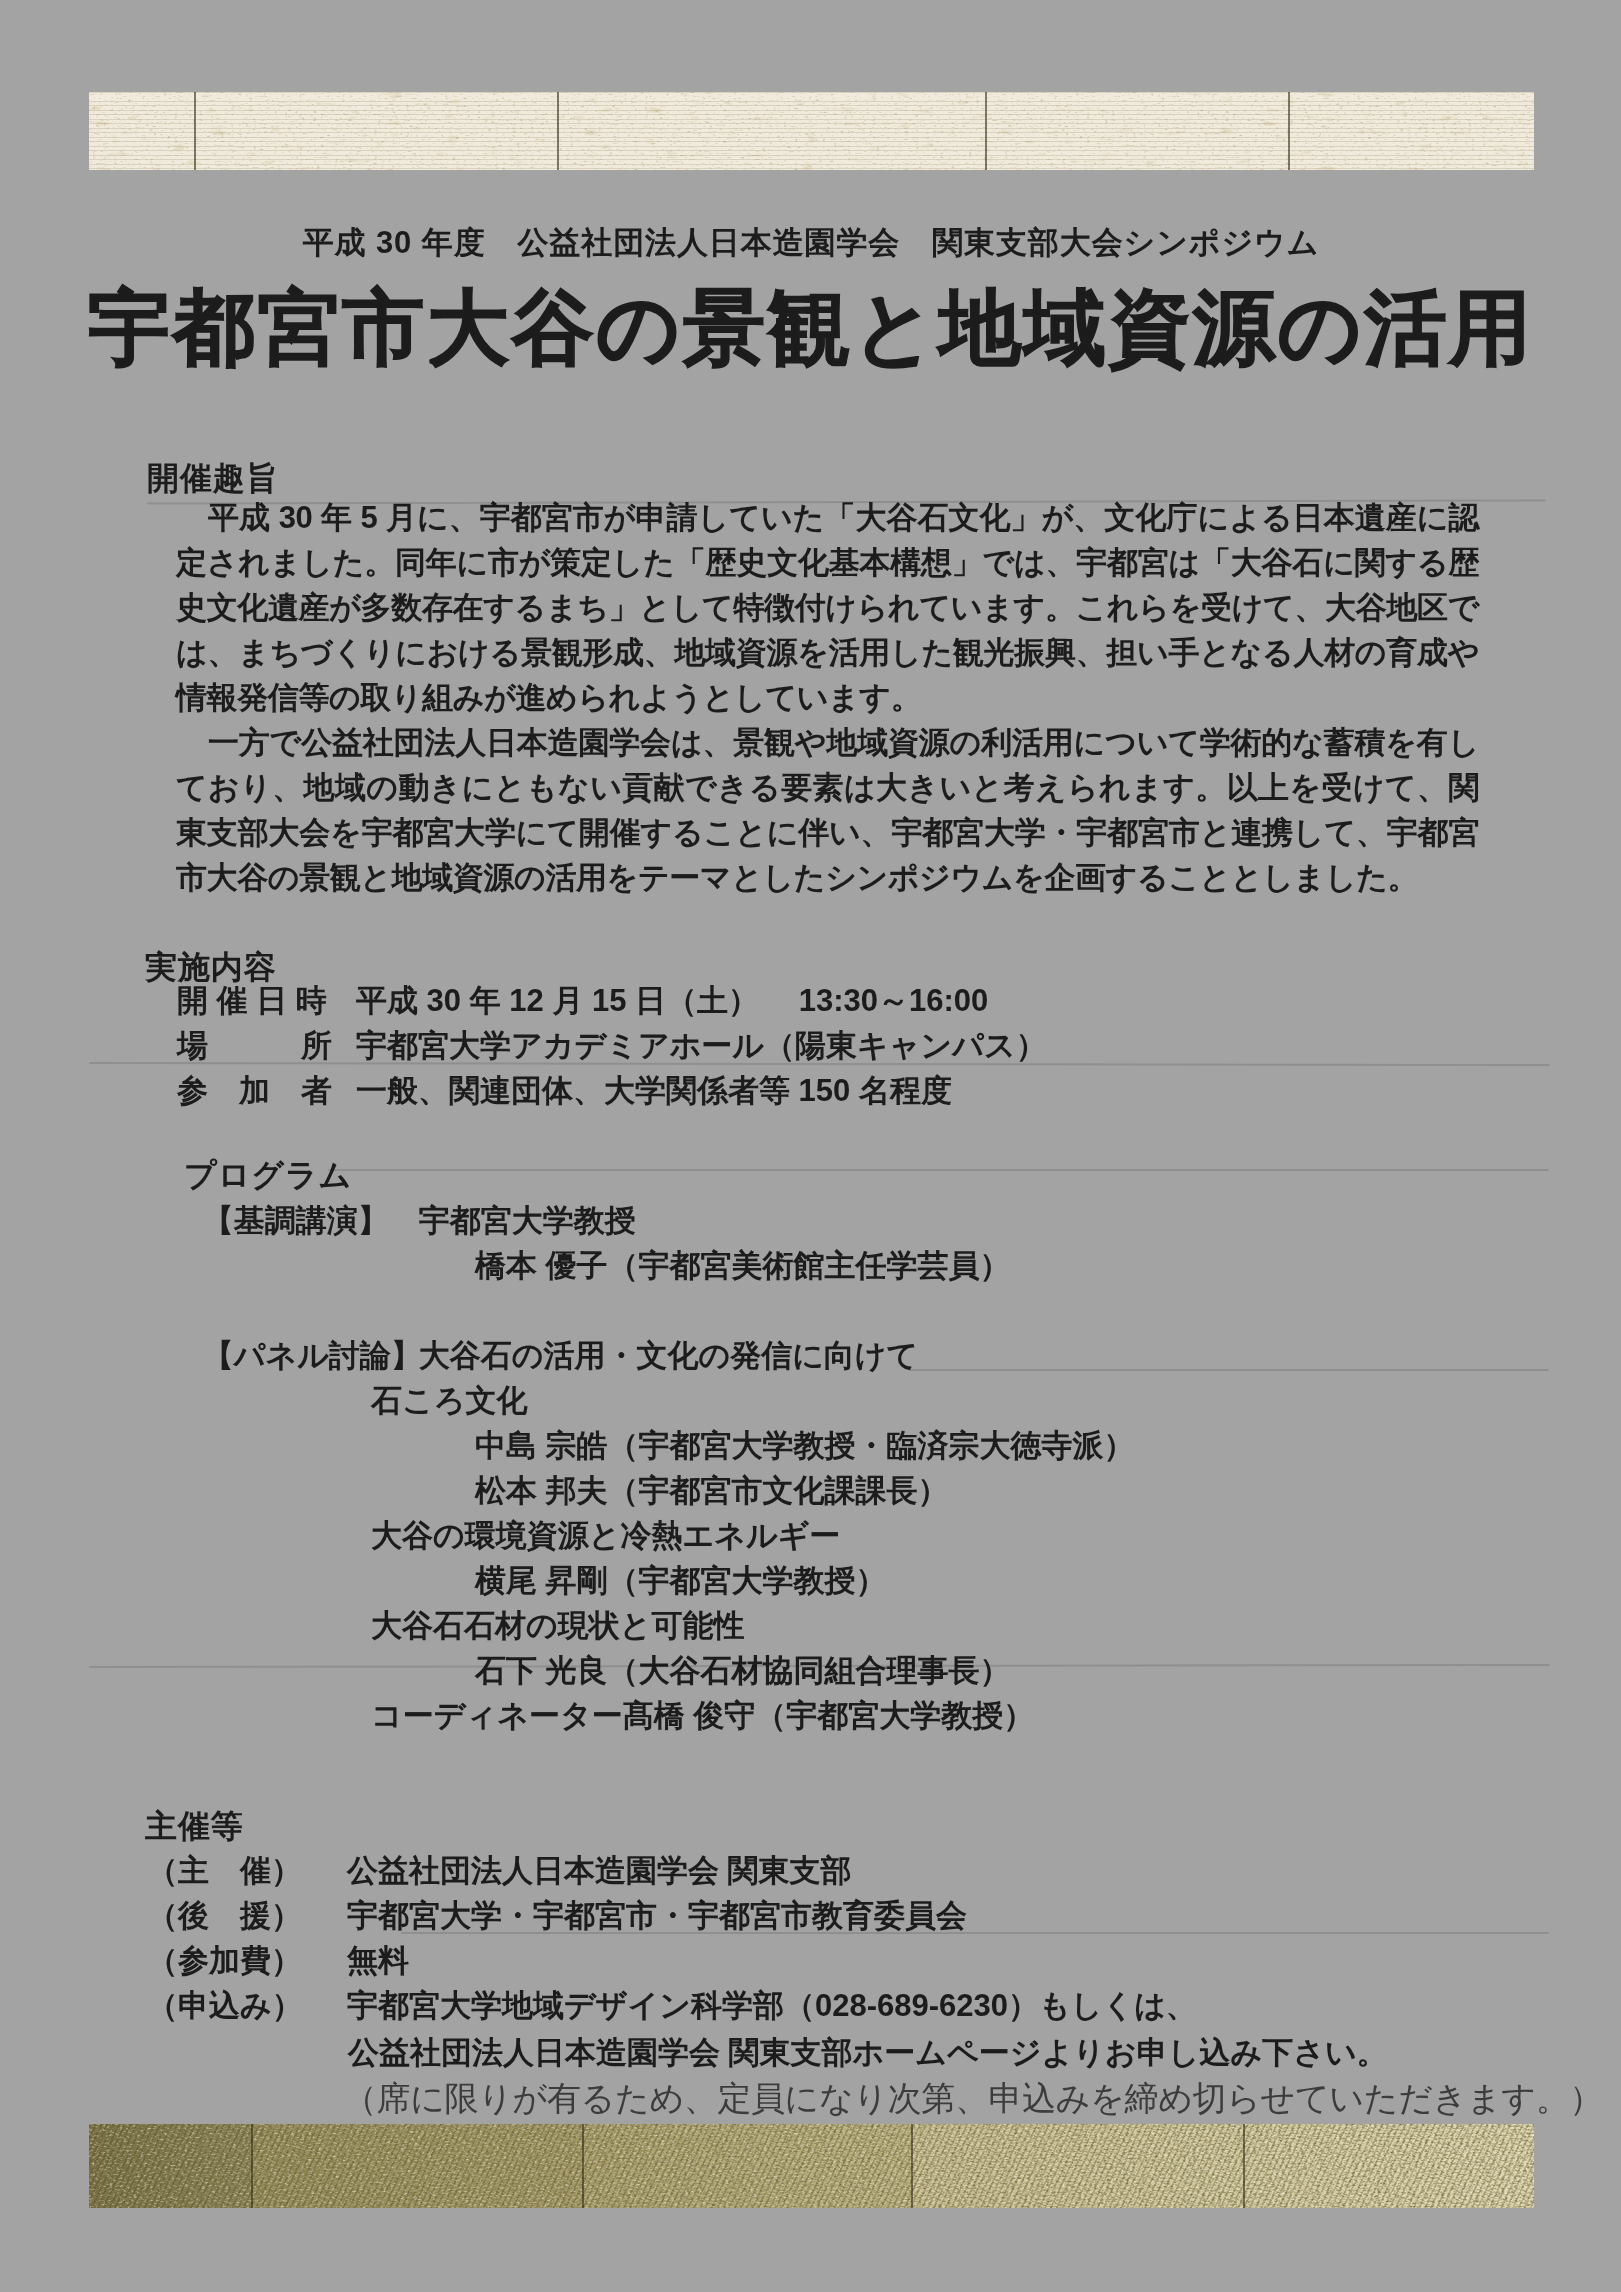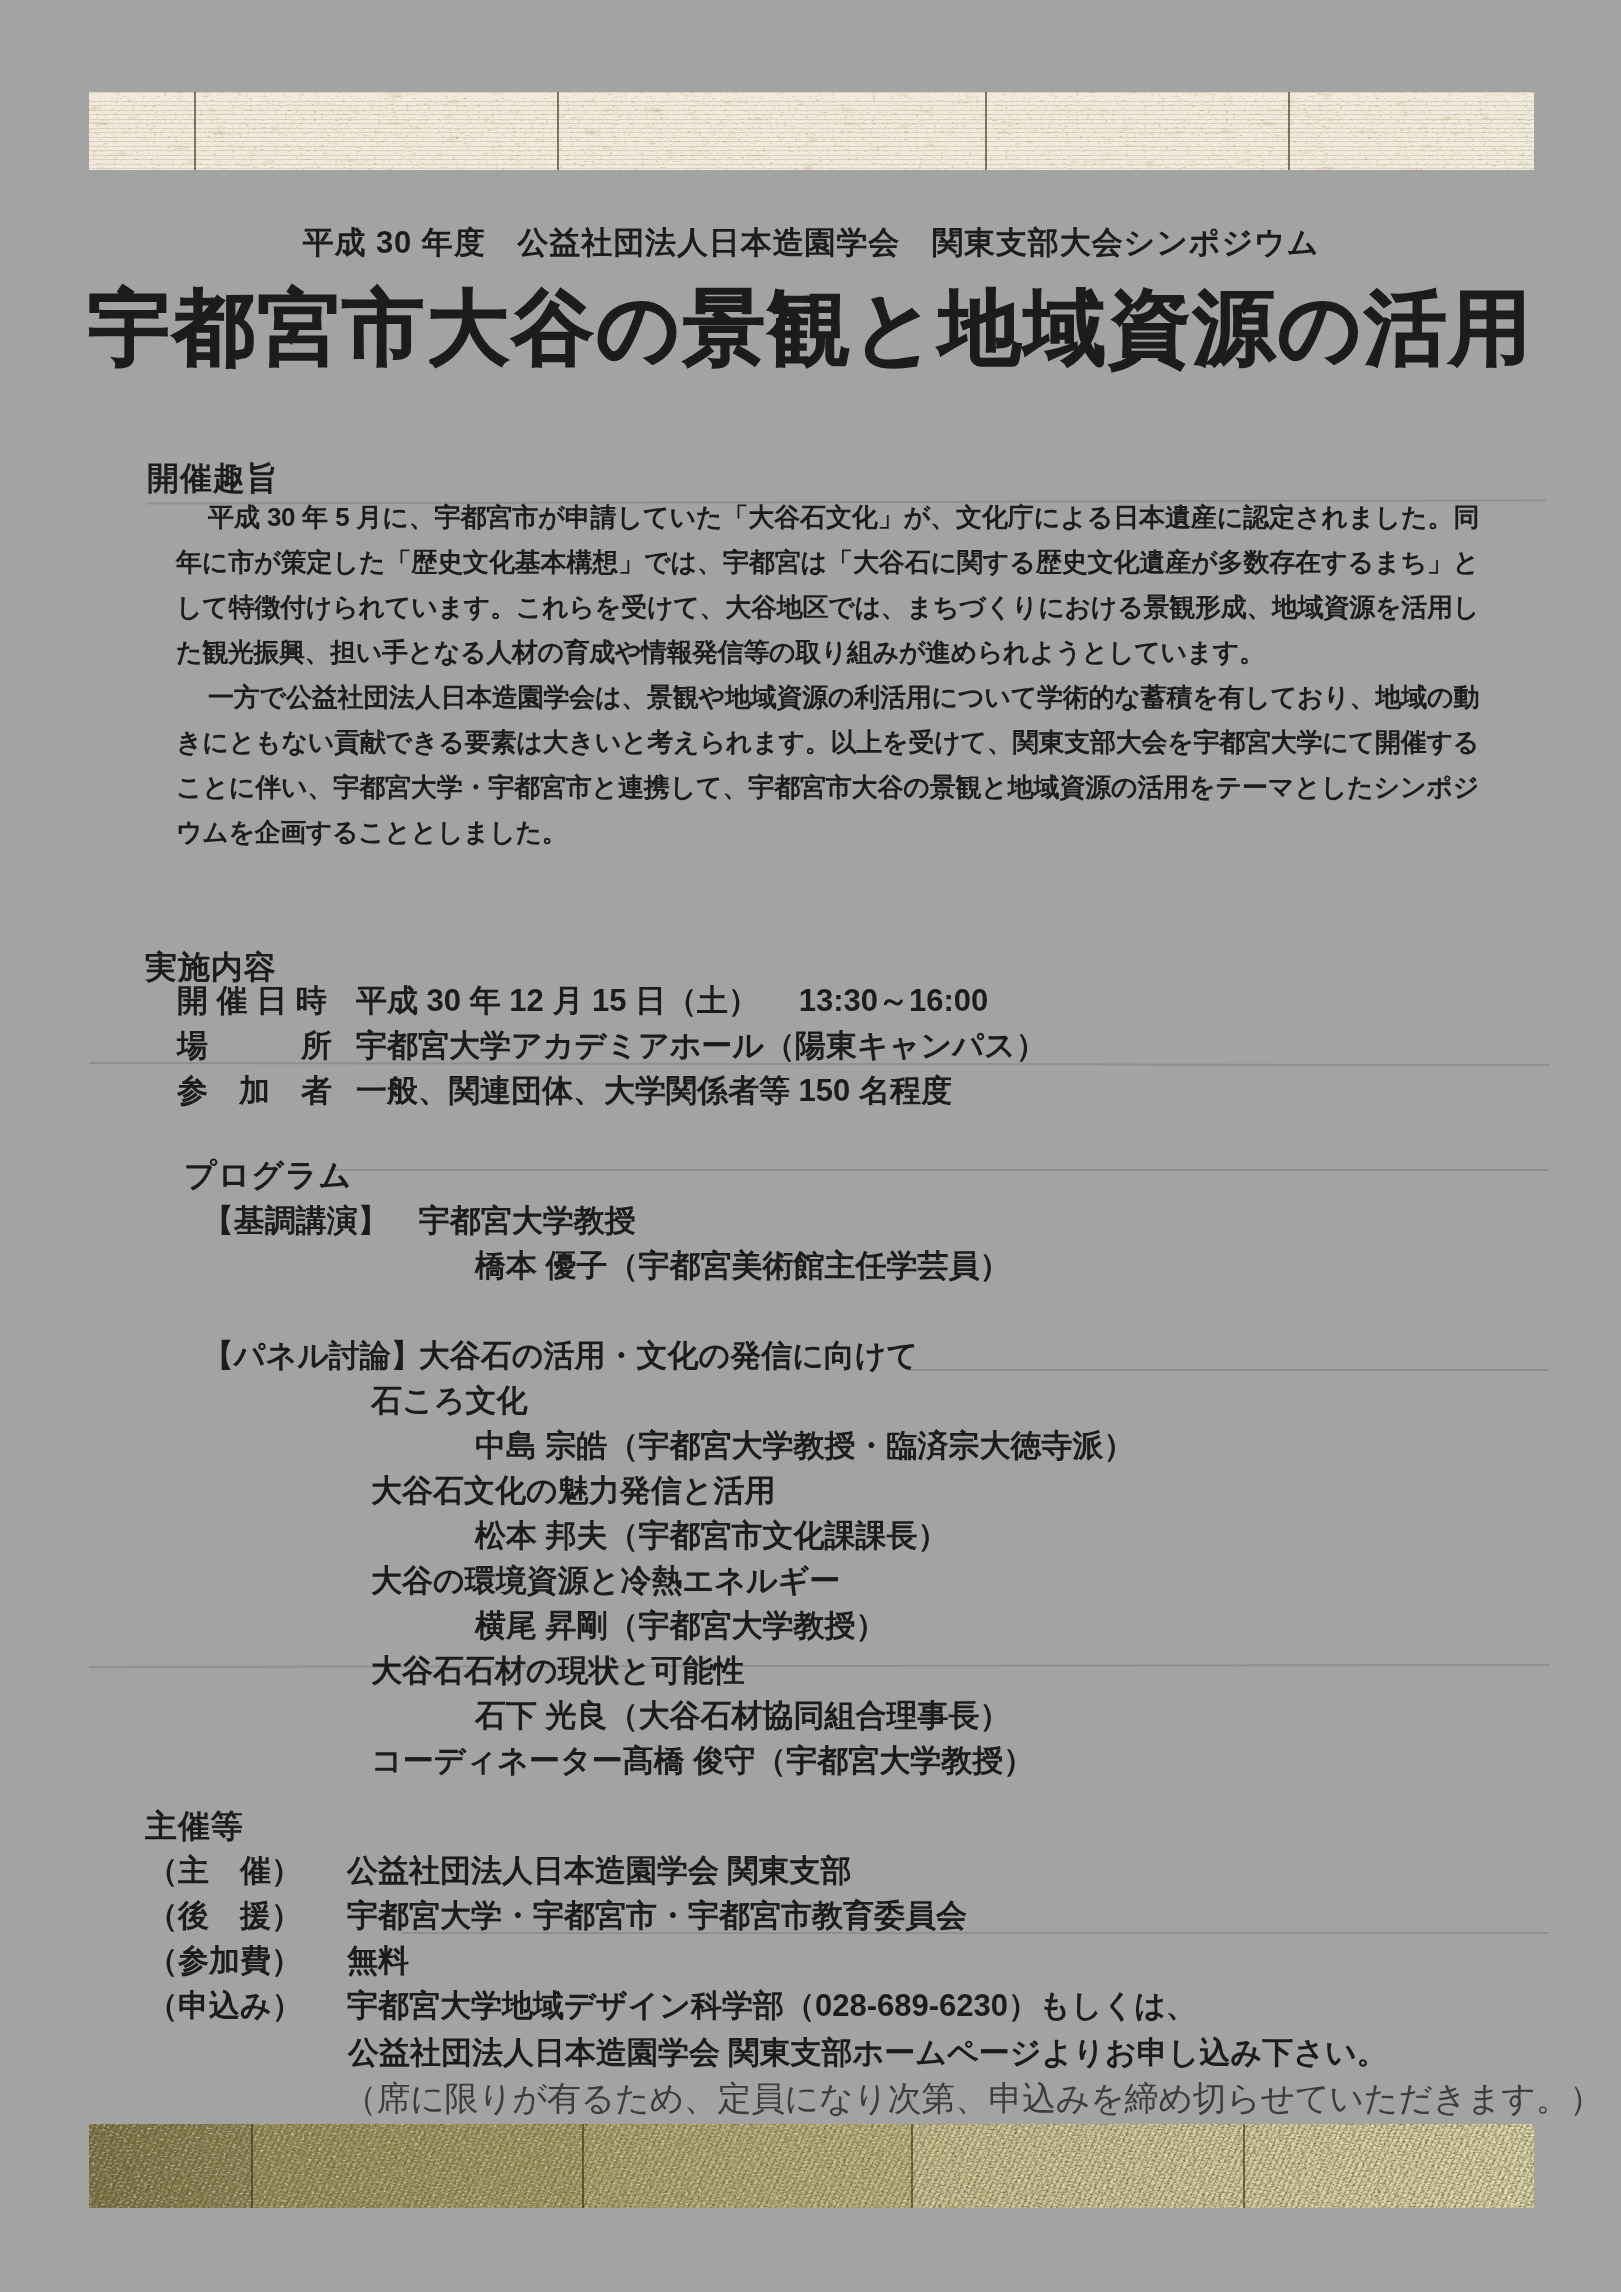--- a/index.html
+++ b/index.html
@@ -28,21 +28,21 @@
   
   .header-line{position:absolute;top:222px;left:0;width:100%;text-align:center;
     font-size:31px;font-weight:600;letter-spacing:0.9px;}
   .title{position:absolute;top:274px;left:0;width:100%;text-align:center;margin:0;
     font-size:82px;font-weight:900;letter-spacing:2.7px;-webkit-text-stroke:1.3px currentColor;}
   .sec-h{position:absolute;font-size:32px;font-weight:700;letter-spacing:0.9px;}
   .h-purpose{left:147px;top:457px;}
   .h-details{left:145px;top:946px;}
   .h-organizers{left:145px;top:1805px;text-align:center;}
   .purpose-text{position:absolute;left:176px;top:495px;width:1303px;
-    font-size:26px;line-height:45px;font-weight:600;text-align:justify;letter-spacing:-0.4px;}
+    font-size:31px;line-height:45px;font-weight:600;text-align:justify;letter-spacing:-0.4px;}
   .purpose-text p{margin:0;text-indent:32px;}
   .details-rows{position:absolute;left:177px;top:978px;font-size:31px;font-weight:700;}
   .drow{height:45px;line-height:45px;white-space:nowrap;}
   .dlabel{display:inline-block;width:143px;margin-right:36px;
     text-align:justify;text-align-last:justify;}
   .program{position:absolute;left:184px;top:1153px;font-size:31px;font-weight:700;}
   .pline{height:45px;line-height:45px;white-space:nowrap;}
   .p-head{font-size:32px;letter-spacing:0.9px;}
   .plabel{display:inline-block;width:216px;margin-left:18.7px;}
   .ptopic{margin-left:187px;}
@@ -125,23 +125,20 @@
     <div class="pline">
       <span class="plabel">【パネル討論】</span><span>大谷石の活用・文化の発信に向けて</span>
     </div>
     <div class="pline">
       <span class="ptopic">石ころ文化</span>
     </div>
     <div class="pline">
       <span class="pspeaker">中島 宗皓（宇都宮大学教授・臨済宗大徳寺派）</span>
     </div>
     <div class="pline">
-      <span class="ptopic">大谷石文化の魅力発信と活用</span>
-    </div>
-    <div class="pline">
       <span class="pspeaker">松本 邦夫（宇都宮市文化課課長）</span>
     </div>
     <div class="pline">
       <span class="ptopic">大谷の環境資源と冷熱エネルギー</span>
     </div>
     <div class="pline">
       <span class="pspeaker">横尾 昇剛（宇都宮大学教授）</span>
     </div>
     <div class="pline">
       <span class="ptopic">大谷石石材の現状と可能性</span>

